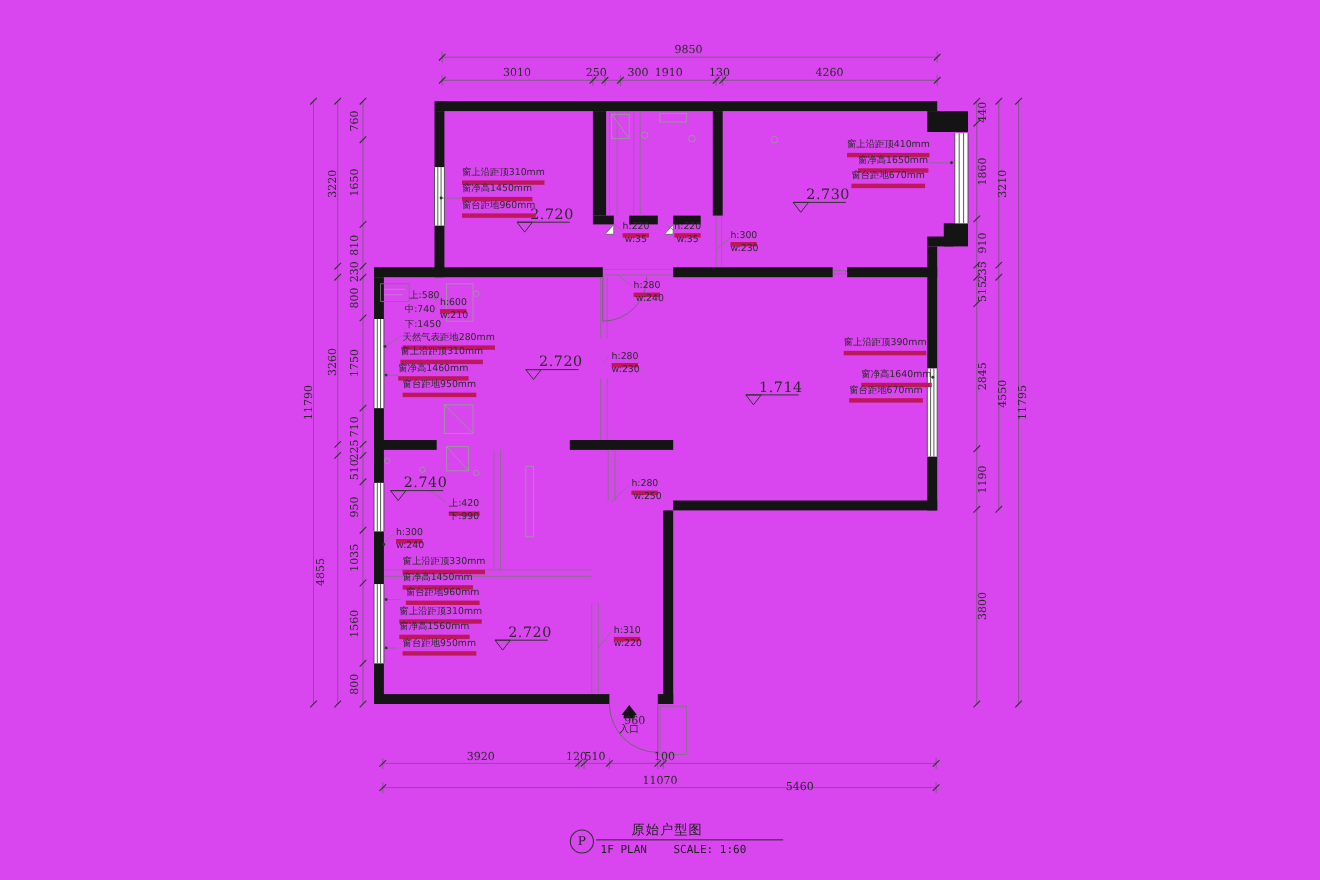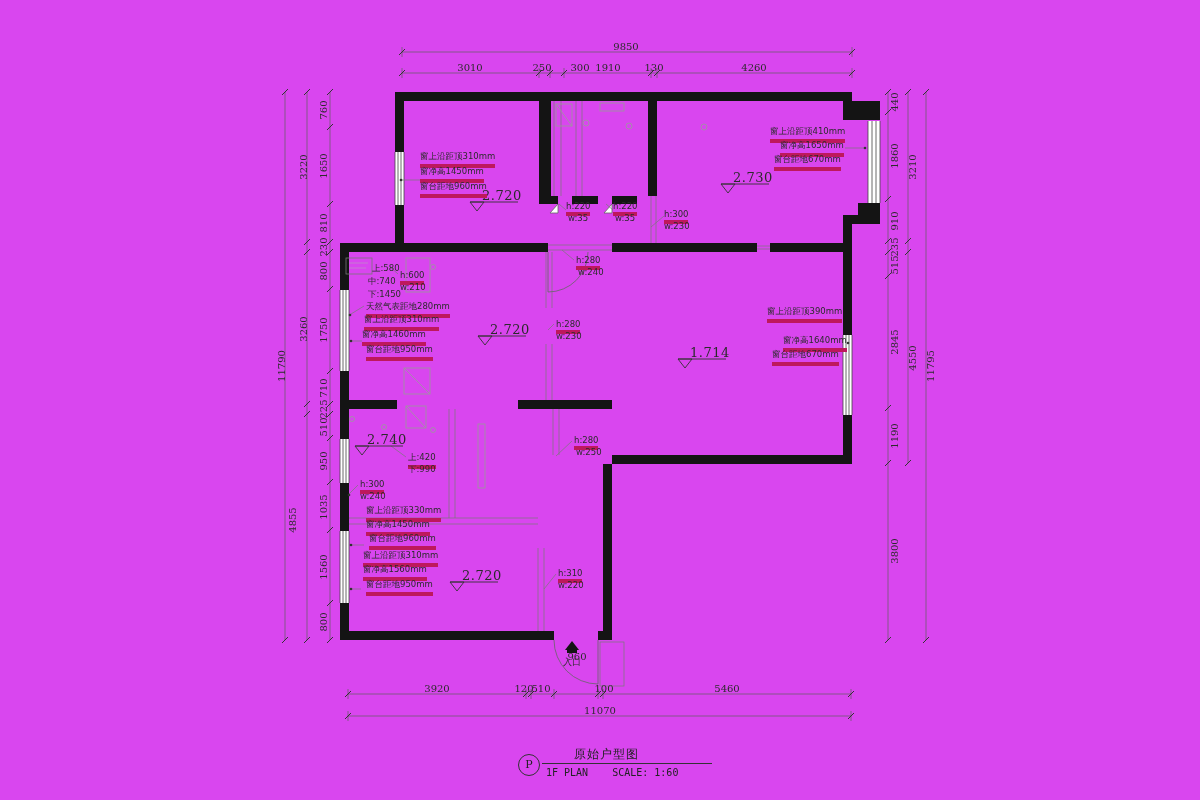--- a/index.html
+++ b/index.html
@@ -202,21 +202,21 @@
       <span class="lbl dt" style="left: 542px; top: 67px;">250</span>
       <span class="lbl dt" style="left: 580px; top: 67px;">300</span>
       <span class="lbl dt" style="left: 608px; top: 67px;">1910</span>
       <span class="lbl dt" style="left: 654px; top: 67px;">130</span>
       <span class="lbl dt" style="left: 754px; top: 67px;">4260</span>
       <span class="lbl dt" style="left: 437px; top: 688px; text-align: center;">3920</span>
       <span class="lbl dt" style="left: 524px; top: 688px;">120</span>
       <span class="lbl dt" style="left: 541px; top: 688px;">510</span>
       <span class="lbl dt" style="left: 577px; top: 656px;">960</span>
       <span class="lbl dt" style="left: 604px; top: 688px;">100</span>
-      <span class="lbl dt" style="left: 727px; top: 688px;">5460</span>
+      <span class="lbl dt" style="left: 727px; top: 716px;">5460</span>
       <span class="lbl dt" style="left: 600px; top: 710px;">11070</span>
       <span class="lbl dv" style="left: 323px; top: 110px;">760</span>
       <span class="lbl dv" style="left: 323px; top: 166px;">1650</span>
       <span class="lbl dv" style="left: 323px; top: 223px;">810</span>
       <span class="lbl dv" style="left: 323px; top: 247px;">230</span>
       <span class="lbl dv" style="left: 323px; top: 271px;">800</span>
       <span class="lbl dv" style="left: 323px; top: 330px;">1750</span>
       <span class="lbl dv" style="left: 323px; top: 388px;">710</span>
       <span class="lbl dv" style="left: 323px; top: 409px;">225</span>
       <span class="lbl dv" style="left: 323px; top: 427px;">510</span>

